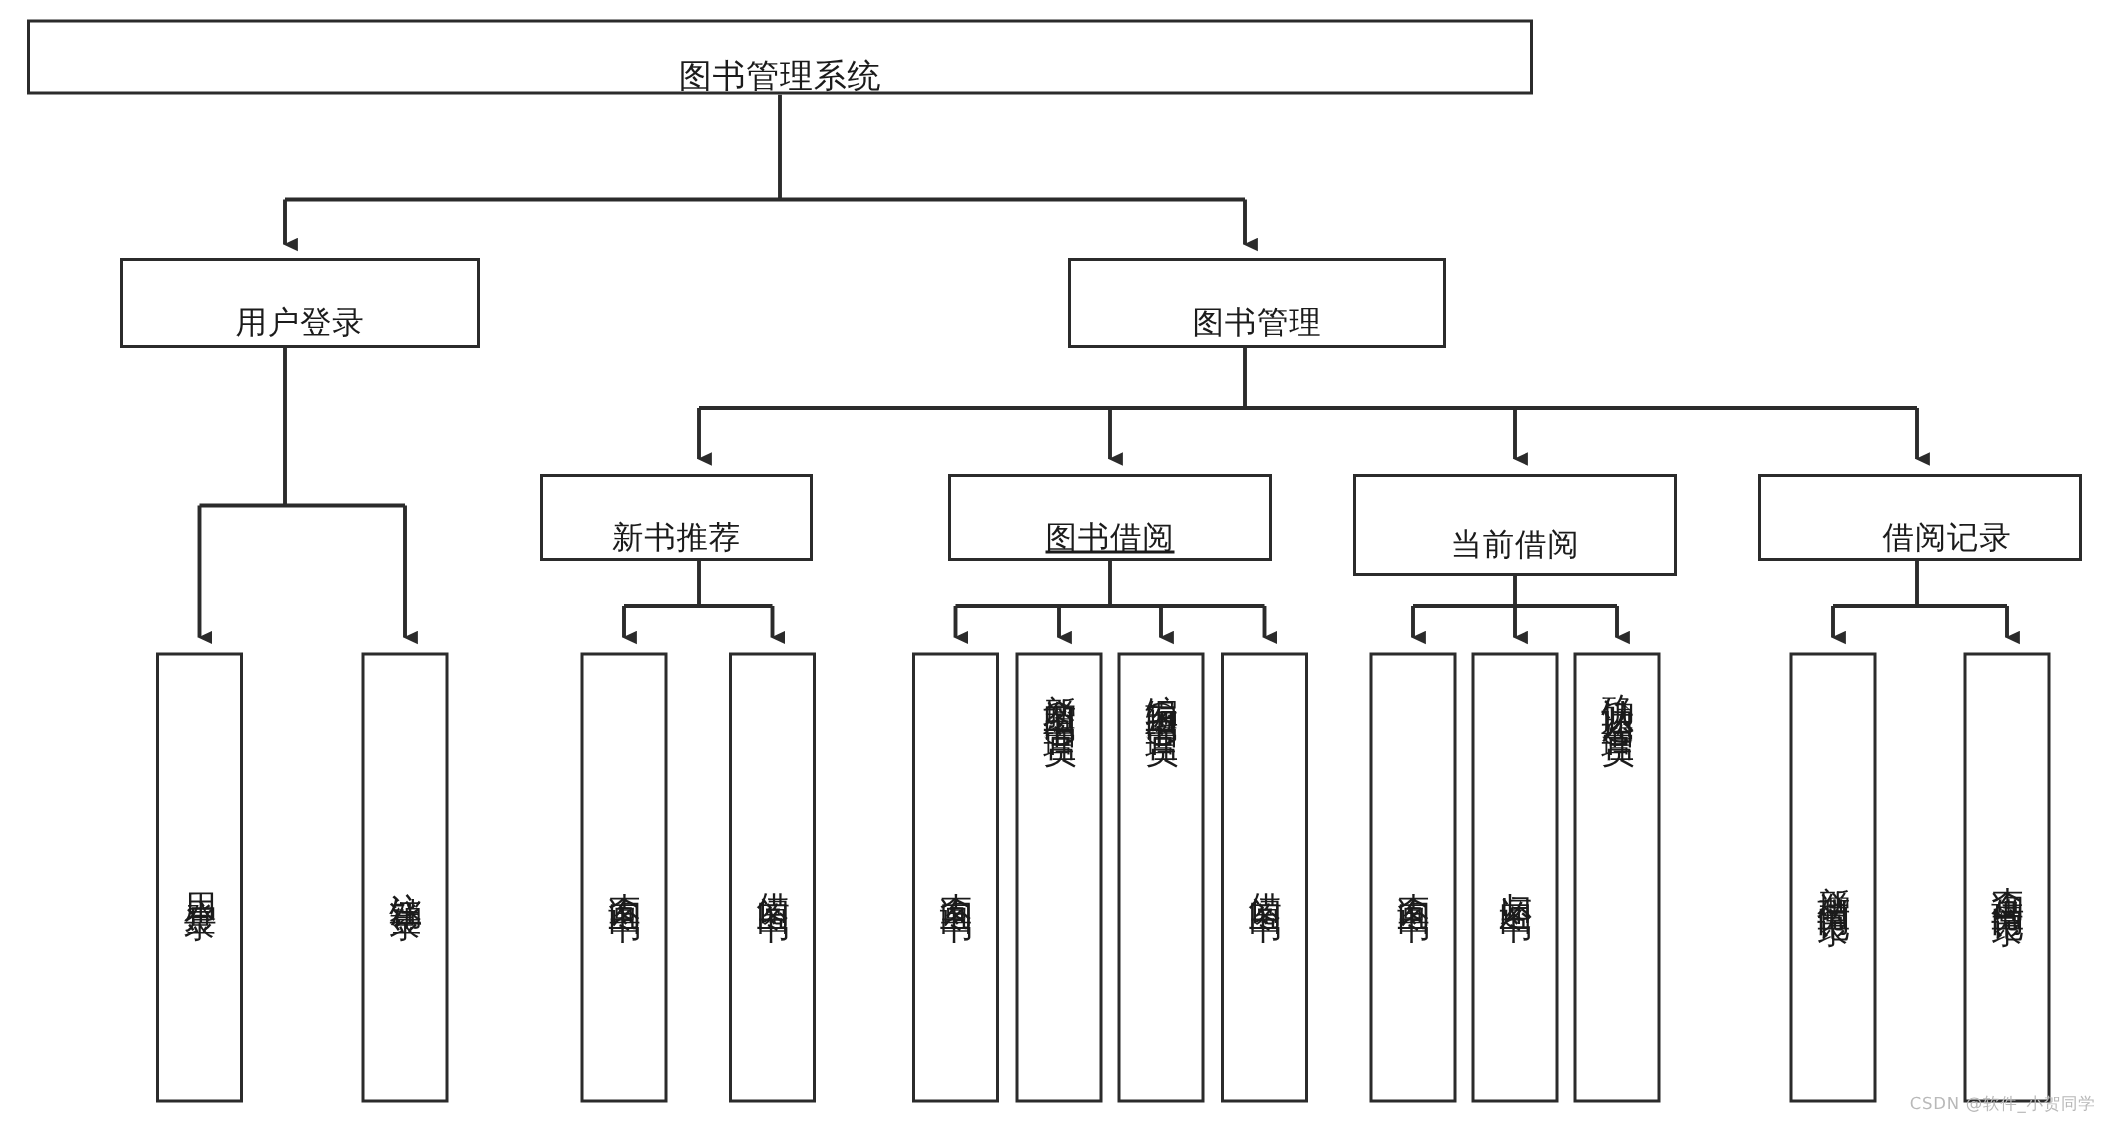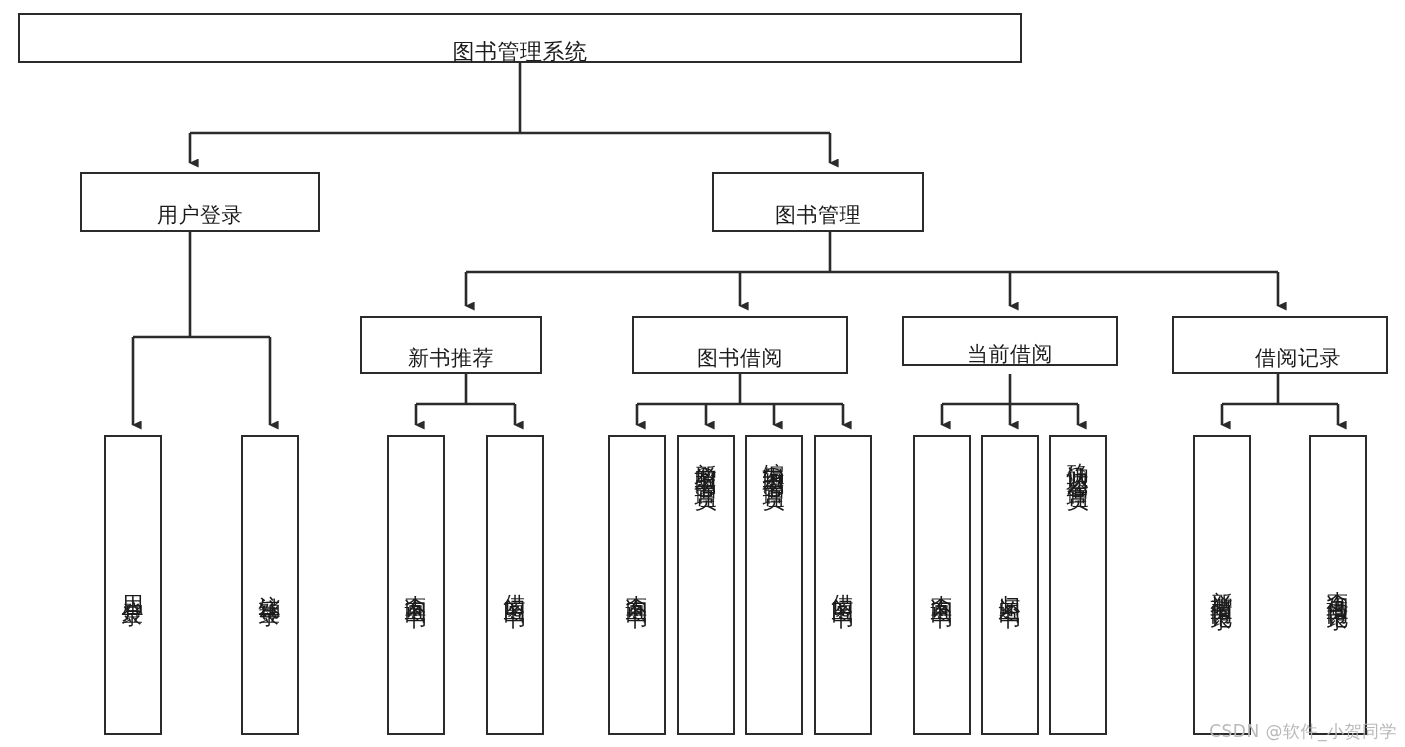--- a/index.html
+++ b/index.html
@@ -59,21 +59,21 @@
     margin:0 auto;
   }
   .node.vert.mid{
     align-items:center;
     padding-top:0;
   }
   #watermark{
     position:absolute;
     right:8px;
     bottom:4px;
-    font-size:17px;
+    font-size:11px;
     color:#b9b9b9;
     letter-spacing:0.5px;
     z-index:5;
     white-space:nowrap;
     font-family:"DejaVu Sans","Liberation Sans",sans-serif;
   }
 </style>
 </head>
 <body>
 
@@ -130,33 +130,33 @@
   </svg>
 
   <div class="node horiz root" style="left:18px;top:13px;width:1004px;height:50px;">
     <span class="lbl">图书管理系统</span>
   </div>
 
   <div class="node horiz" style="left:80px;top:172px;width:240px;height:60px;">
     <span class="lbl">用户登录</span>
   </div>
 
-  <div class="node horiz" style="left:712px;top:172px;width:212px;height:60px;">
+  <div class="node horiz" style="left:712px;top:172px;width:252px;height:60px;">
     <span class="lbl">图书管理</span>
   </div>
 
   <div class="node horiz" style="left:360px;top:316px;width:182px;height:58px;">
     <span class="lbl">新书推荐</span>
   </div>
 
-  <div class="node horiz" style="left:632px;top:316px;width:216px;height:58px;">
+  <div class="node horiz" style="left:632px;top:316px;width:216px;height:58px;text-decoration:underline;">
     <span class="lbl">图书借阅</span>
   </div>
 
-  <div class="node horiz" style="left:902px;top:316px;width:216px;height:50px;">
+  <div class="node horiz" style="left:902px;top:316px;width:216px;height:68px;">
     <span class="lbl">当前借阅</span>
   </div>
 
   <div class="node horiz" style="left:1172px;top:316px;width:216px;height:58px;padding-left:36px;">
     <span class="lbl">借阅记录</span>
   </div>
 
   <div class="node vert mid" style="left:104px;top:435px;width:58px;height:300px;">
     <span class="lbl">用户登录</span>
   </div>

